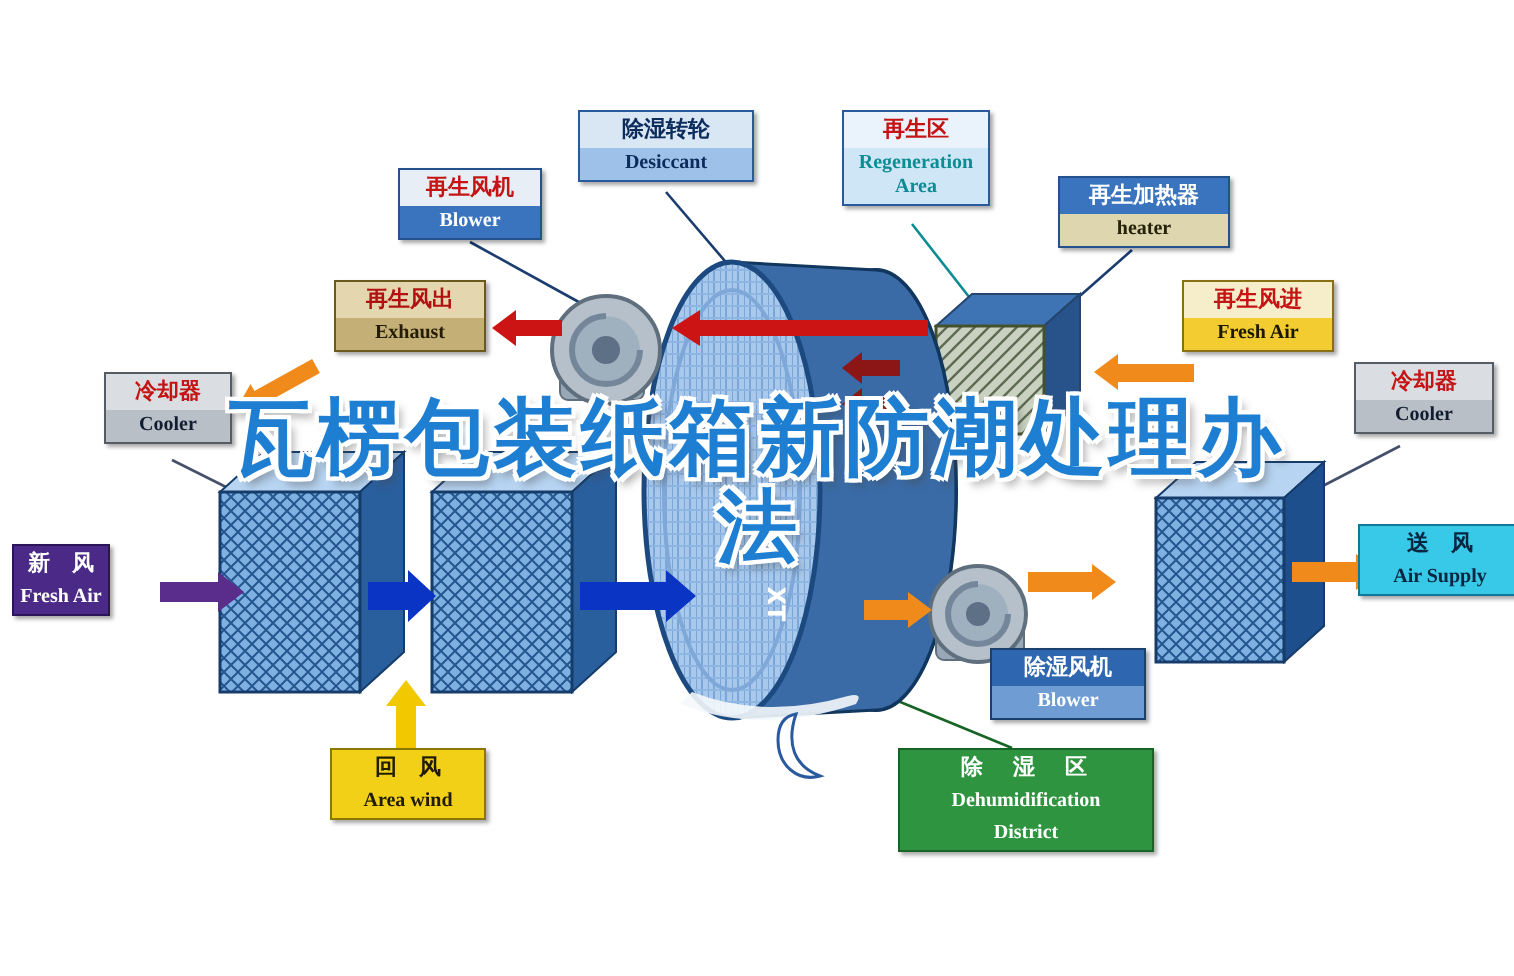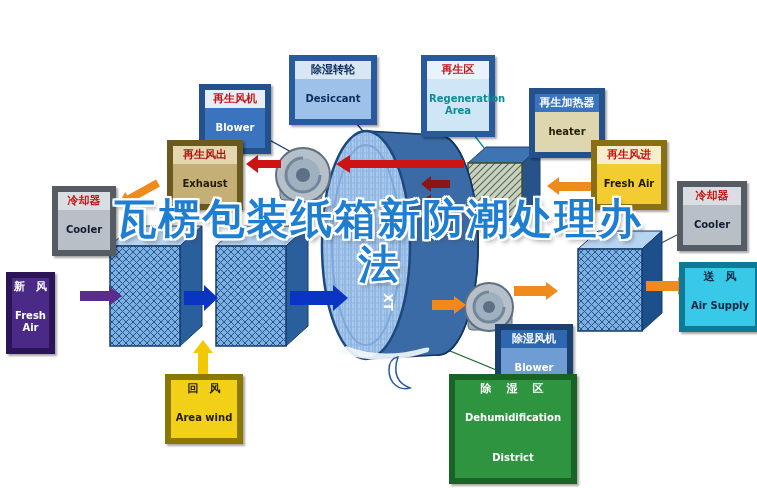--- a/index.html
+++ b/index.html
@@ -1,23 +1,23 @@
 <!DOCTYPE html>
 <html><head>
 <meta charset="utf-8">
 <style>
   html,body{margin:0;padding:0;background:#ffffff;}
   body{width:757px;height:488px;overflow:hidden;font-family:"DejaVu Sans","Liberation Sans",sans-serif;}
   #stage{position:relative;width:757px;height:488px;background:#fff;}
   #diagram{position:absolute;left:0;top:0;z-index:0;}
 
-  .node{position:absolute;z-index:2;border:6px solid #d946ef;text-align:center;font-weight:bold;
+  .node{position:absolute;z-index:2;border:1px solid #d946ef;text-align:center;font-weight:bold;
         box-sizing:border-box;box-shadow:1.5px 1.5px 2px rgba(0,0,0,.35);}
   .node .zh{font-size:11px;line-height:16px;padding:1px 2px;white-space:nowrap;}
-  .node .en{font-size:10px;line-height:12px;padding:14px 2px;}
+  .node .en{font-size:10px;line-height:12px;padding:2px 2px;font-family:Liberation Serif, serif;}
 
   .nd-desiccant{border-color:#2a5a9e}
   .nd-desiccant .zh{background:#d9e6f4;color:#0c2c5c}
   .nd-desiccant .en{background:#9dc1e8;color:#0c2c5c}
 
   .nd-regenarea{border-color:#2a5a9e}
   .nd-regenarea .zh{background:#eaf3fb;color:#c41414}
   .nd-regenarea .en{background:#cfe6f6;color:#0d8c94}
 
   .nd-regenblower{border-color:#24508c}
@@ -174,21 +174,21 @@
   <div class="node nd-regenarea" style="left:421px;top:55px;width:74px">
     <div class="zh">再生区</div>
     <div class="en">Regeneration Area</div>
   </div>
 
   <div class="node nd-regenblower" style="left:199px;top:84px;width:72px">
     <div class="zh">再生风机</div>
     <div class="en">Blower</div>
   </div>
 
-  <div class="node nd-heater" style="left:529px;top:88px;width:76px">
+  <div class="node nd-heater" style="left:529px;top:88px;width:86px">
     <div class="zh">再生加热器</div>
     <div class="en">heater</div>
   </div>
 
   <div class="node nd-exhaust" style="left:167px;top:140px;width:76px">
     <div class="zh">再生风出</div>
     <div class="en">Exhaust</div>
   </div>
 
   <div class="node nd-regenin" style="left:591px;top:140px;width:76px">

